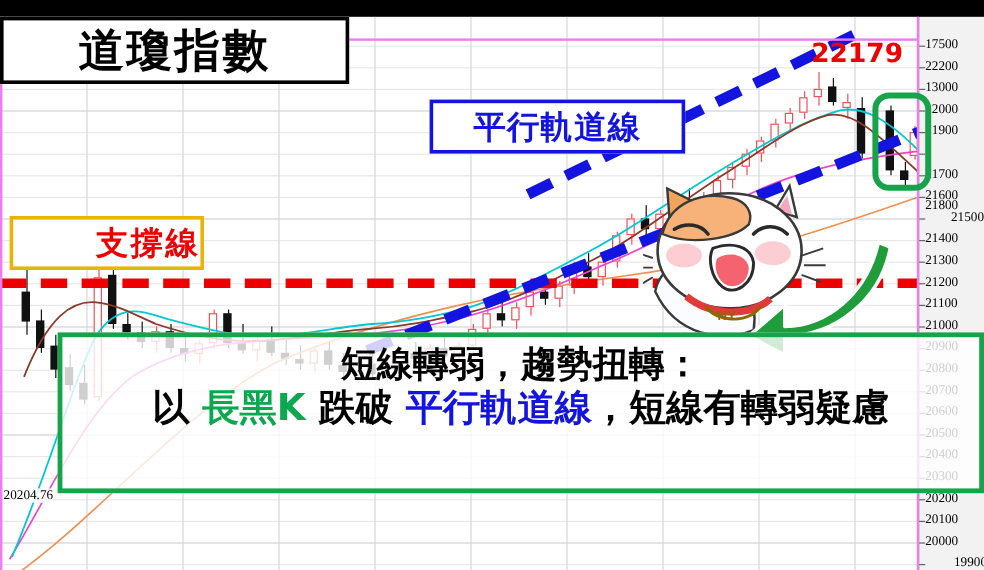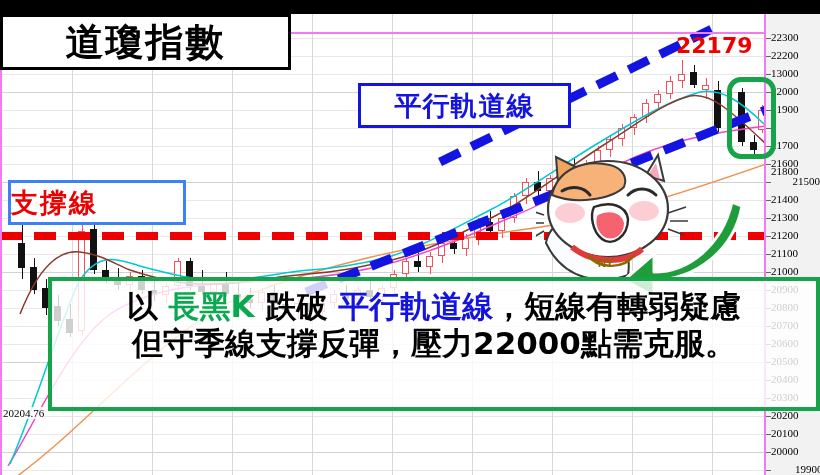--- a/index.html
+++ b/index.html
@@ -32,22 +32,22 @@
   #title-box{position:absolute;left:0;top:14px;width:291px;height:56px;background:#fff;border:3px solid #000;box-sizing:border-box;
      display:flex;align-items:flex-start;justify-content:center;}
   #title-box .t{font-size:38px;font-weight:bold;color:#000;letter-spacing:2px;
      font-family:"DejaVu Sans","Liberation Sans",sans-serif;}
 
   #channel-label{position:absolute;left:358px;top:83px;width:213px;height:45px;background:#fff;border:3px solid #1414e0;box-sizing:border-box;
      display:flex;align-items:center;justify-content:center;}
   #channel-label .t{font-size:27px;font-weight:bold;color:#1414e0;letter-spacing:1px;
      font-family:"DejaVu Sans","Liberation Sans",sans-serif;}
 
-  #support-label{position:absolute;left:8px;top:180px;width:178px;height:45px;background:#fff;border:3px solid #3b82f6;box-sizing:border-box;
-     display:flex;align-items:center;justify-content:flex-start;}
+  #support-label{position:absolute;left:8px;top:180px;width:162px;height:45px;background:#fff;border:3px solid #eab308;box-sizing:border-box;
+     display:flex;align-items:center;justify-content:flex-end;}
   #support-label .t{font-size:27px;font-weight:bold;color:#ee0000;letter-spacing:2px;
      font-family:"DejaVu Sans","Liberation Sans",sans-serif;}
 
   #peak-label{position:absolute;left:676px;top:33px;font-size:22px;font-weight:bold;color:#ee0000;
      font-family:"DejaVu Sans","Liberation Sans",sans-serif;}
 
   #green-highlight{position:absolute;left:727px;top:77px;width:49px;height:82px;border:5px solid #16a34a;border-radius:14px;box-sizing:border-box;}
 
   #bottom-note{position:absolute;left:48px;top:277px;width:772px;height:134px;background:rgba(255,255,255,0.80);
       border:4px solid #16a34a;box-sizing:border-box;padding:4px 6px 0 6px;}
@@ -387,21 +387,21 @@
 
     <div id="left-price-tag">20204.76</div>
   </div>
 
   <div id="frame-left"></div>
   <div id="frame-right"></div>
   <div id="frame-top"></div>
 
   <div id="axis-black-top"></div>
   <div id="price-axis">
-      <div class="tick" style="top: 18px;">22300</div>
+      <div class="tick" style="top: 18px;">17500</div>
       <div class="tickmark" style="top: 24px;"></div>
       <div class="tick" style="top: 36px;">22200</div>
       <div class="tickmark" style="top: 42px;"></div>
       <div class="tick" style="top: 54px;">13000</div>
       <div class="tickmark" style="top: 60px;"></div>
       <div class="tick" style="top: 72px;">22000</div>
       <div class="tickmark" style="top: 78px;"></div>
       <div class="tick" style="top: 90px;">21900</div>
       <div class="tickmark" style="top: 96px;"></div>
       <div class="tick" style="top: 108px; margin-top: 44px;">21800</div>
@@ -495,22 +495,22 @@
 
   <div id="support-label">
     <span class="t">支撐線</span>
   </div>
 
   <div id="peak-label">22179</div>
 
   <div id="green-highlight"></div>
 
   <div id="bottom-note">
+    <div class="line l1">短線轉弱，趨勢扭轉：</div>
     <div class="line l2">
       <span>以</span>
       <span class="em-green">長黑K</span>
       <span>跌破</span>
       <span class="em-blue">平行軌道線</span><span>，短線有轉弱疑慮</span>
     </div>
-    <div class="line l3">但守季線支撐反彈，壓力22000點需克服。</div>
   </div>
 
 </div>
 
 </body></html>

